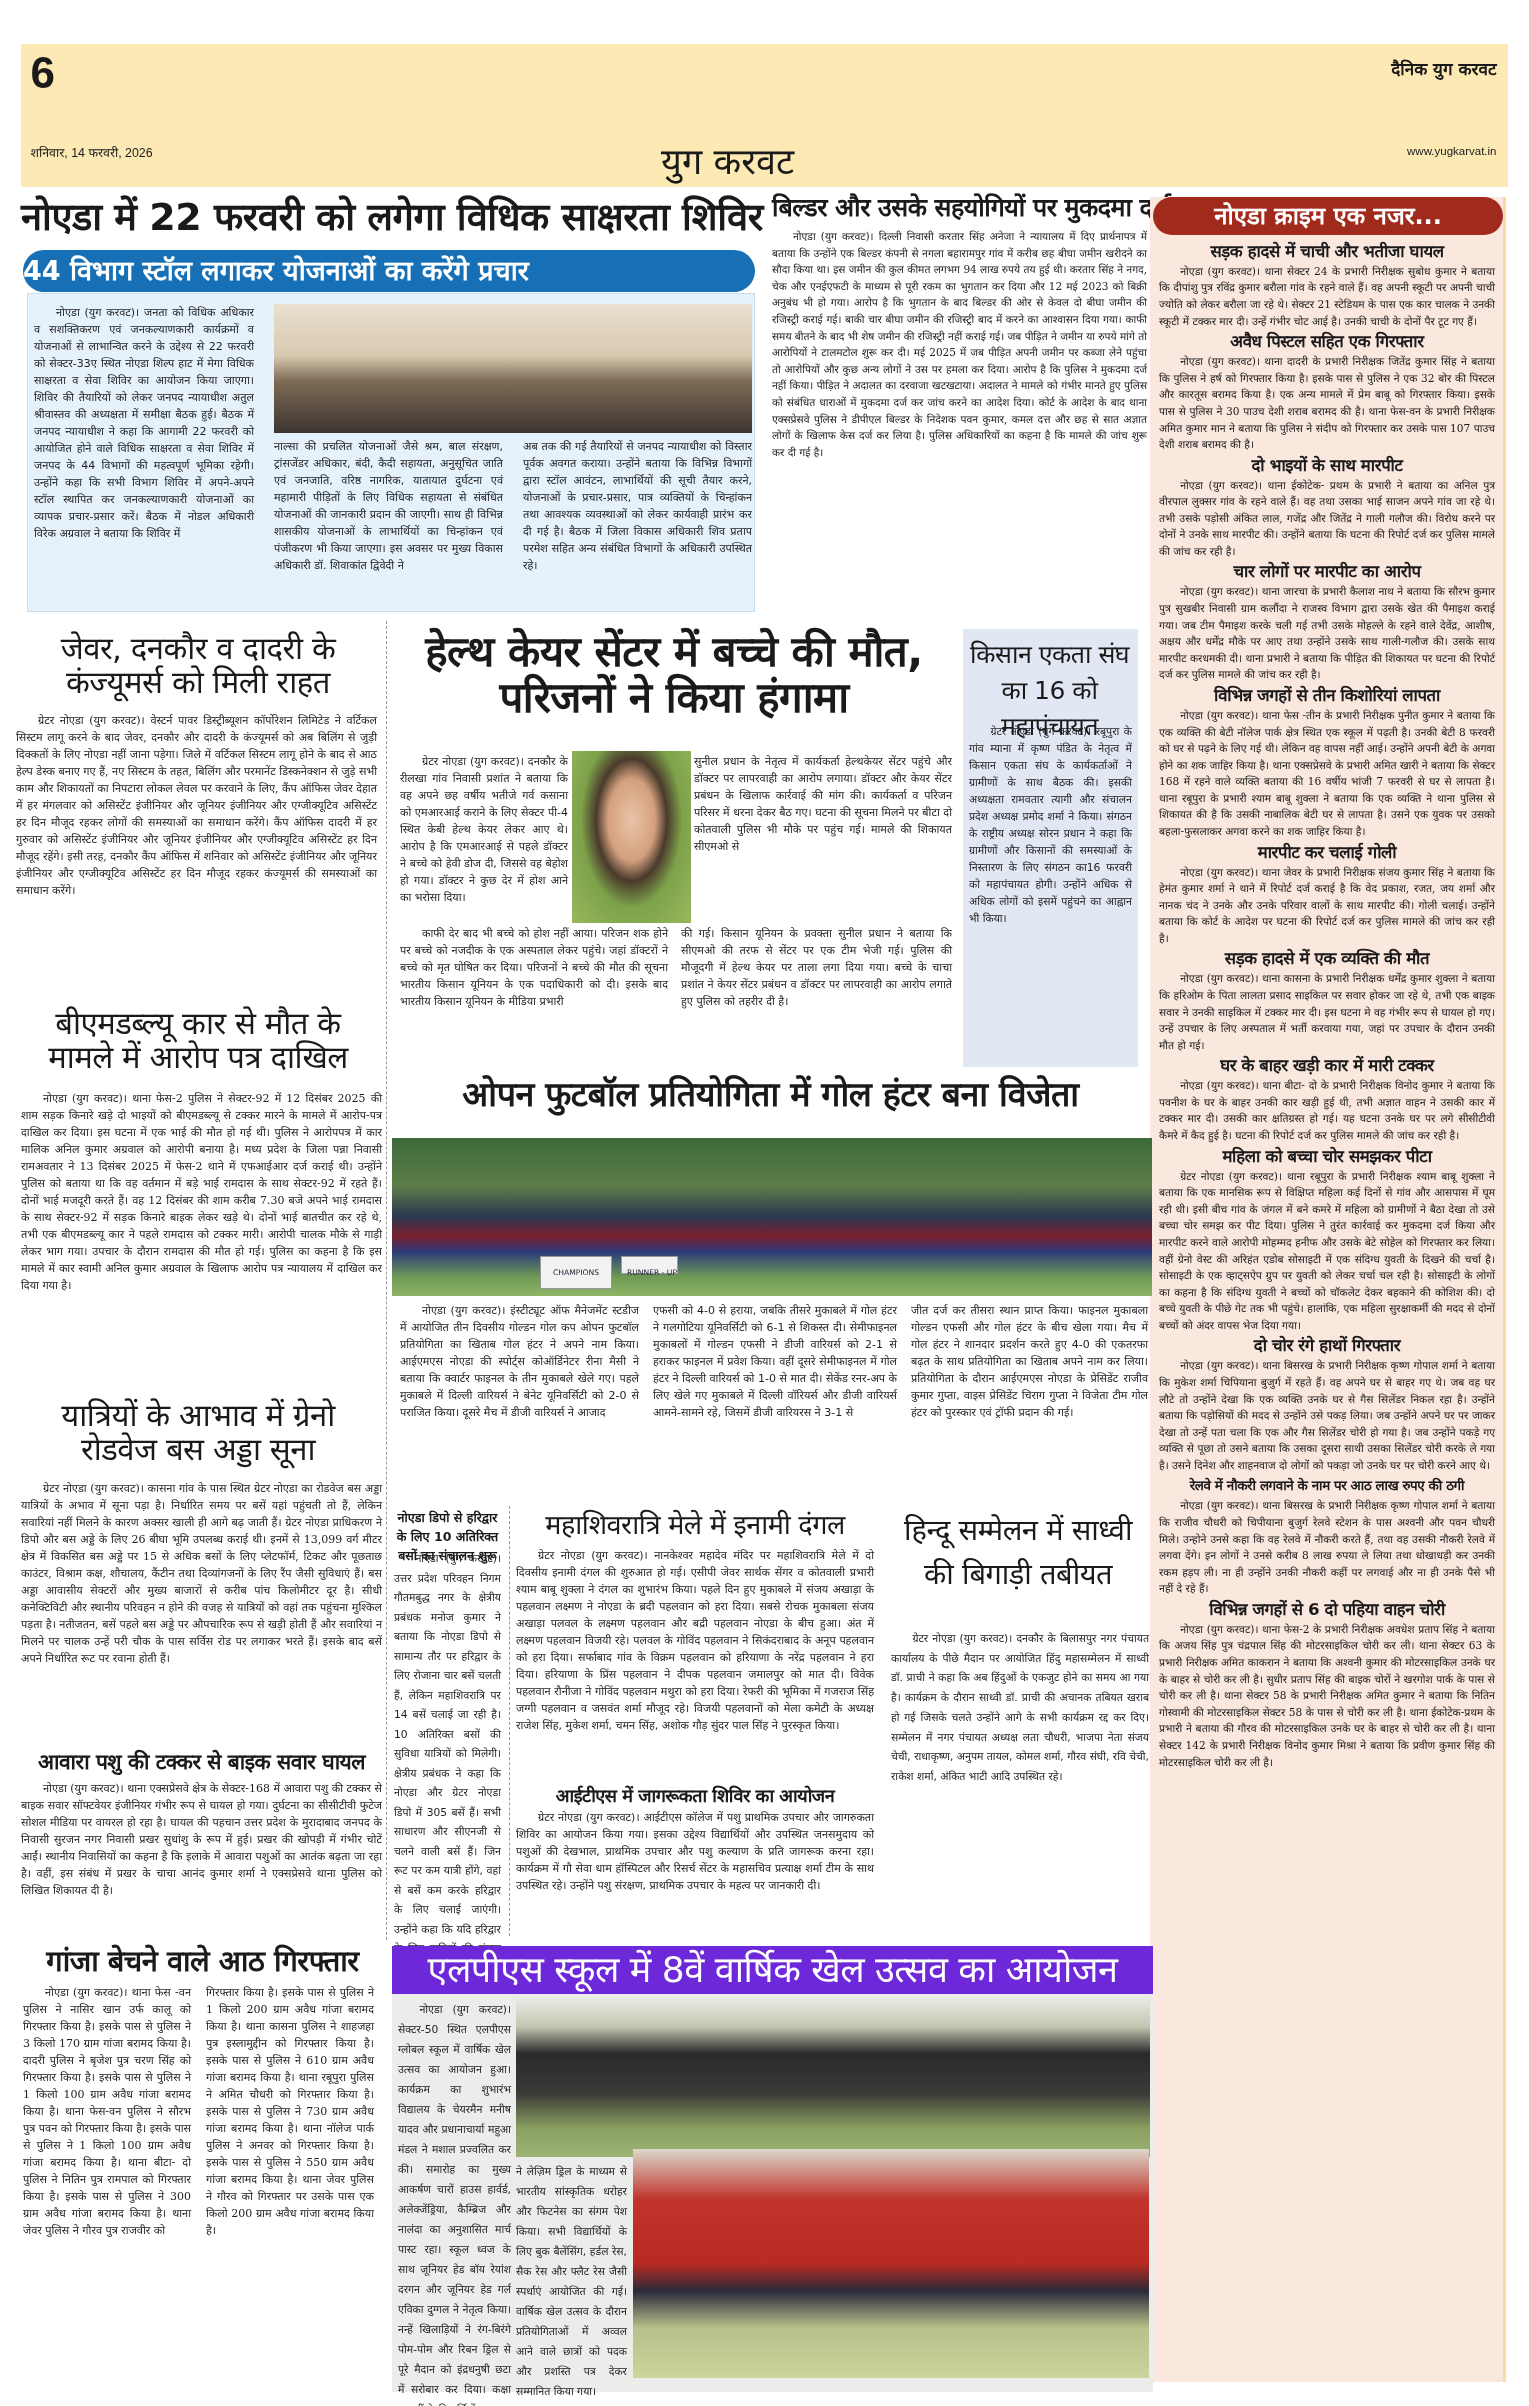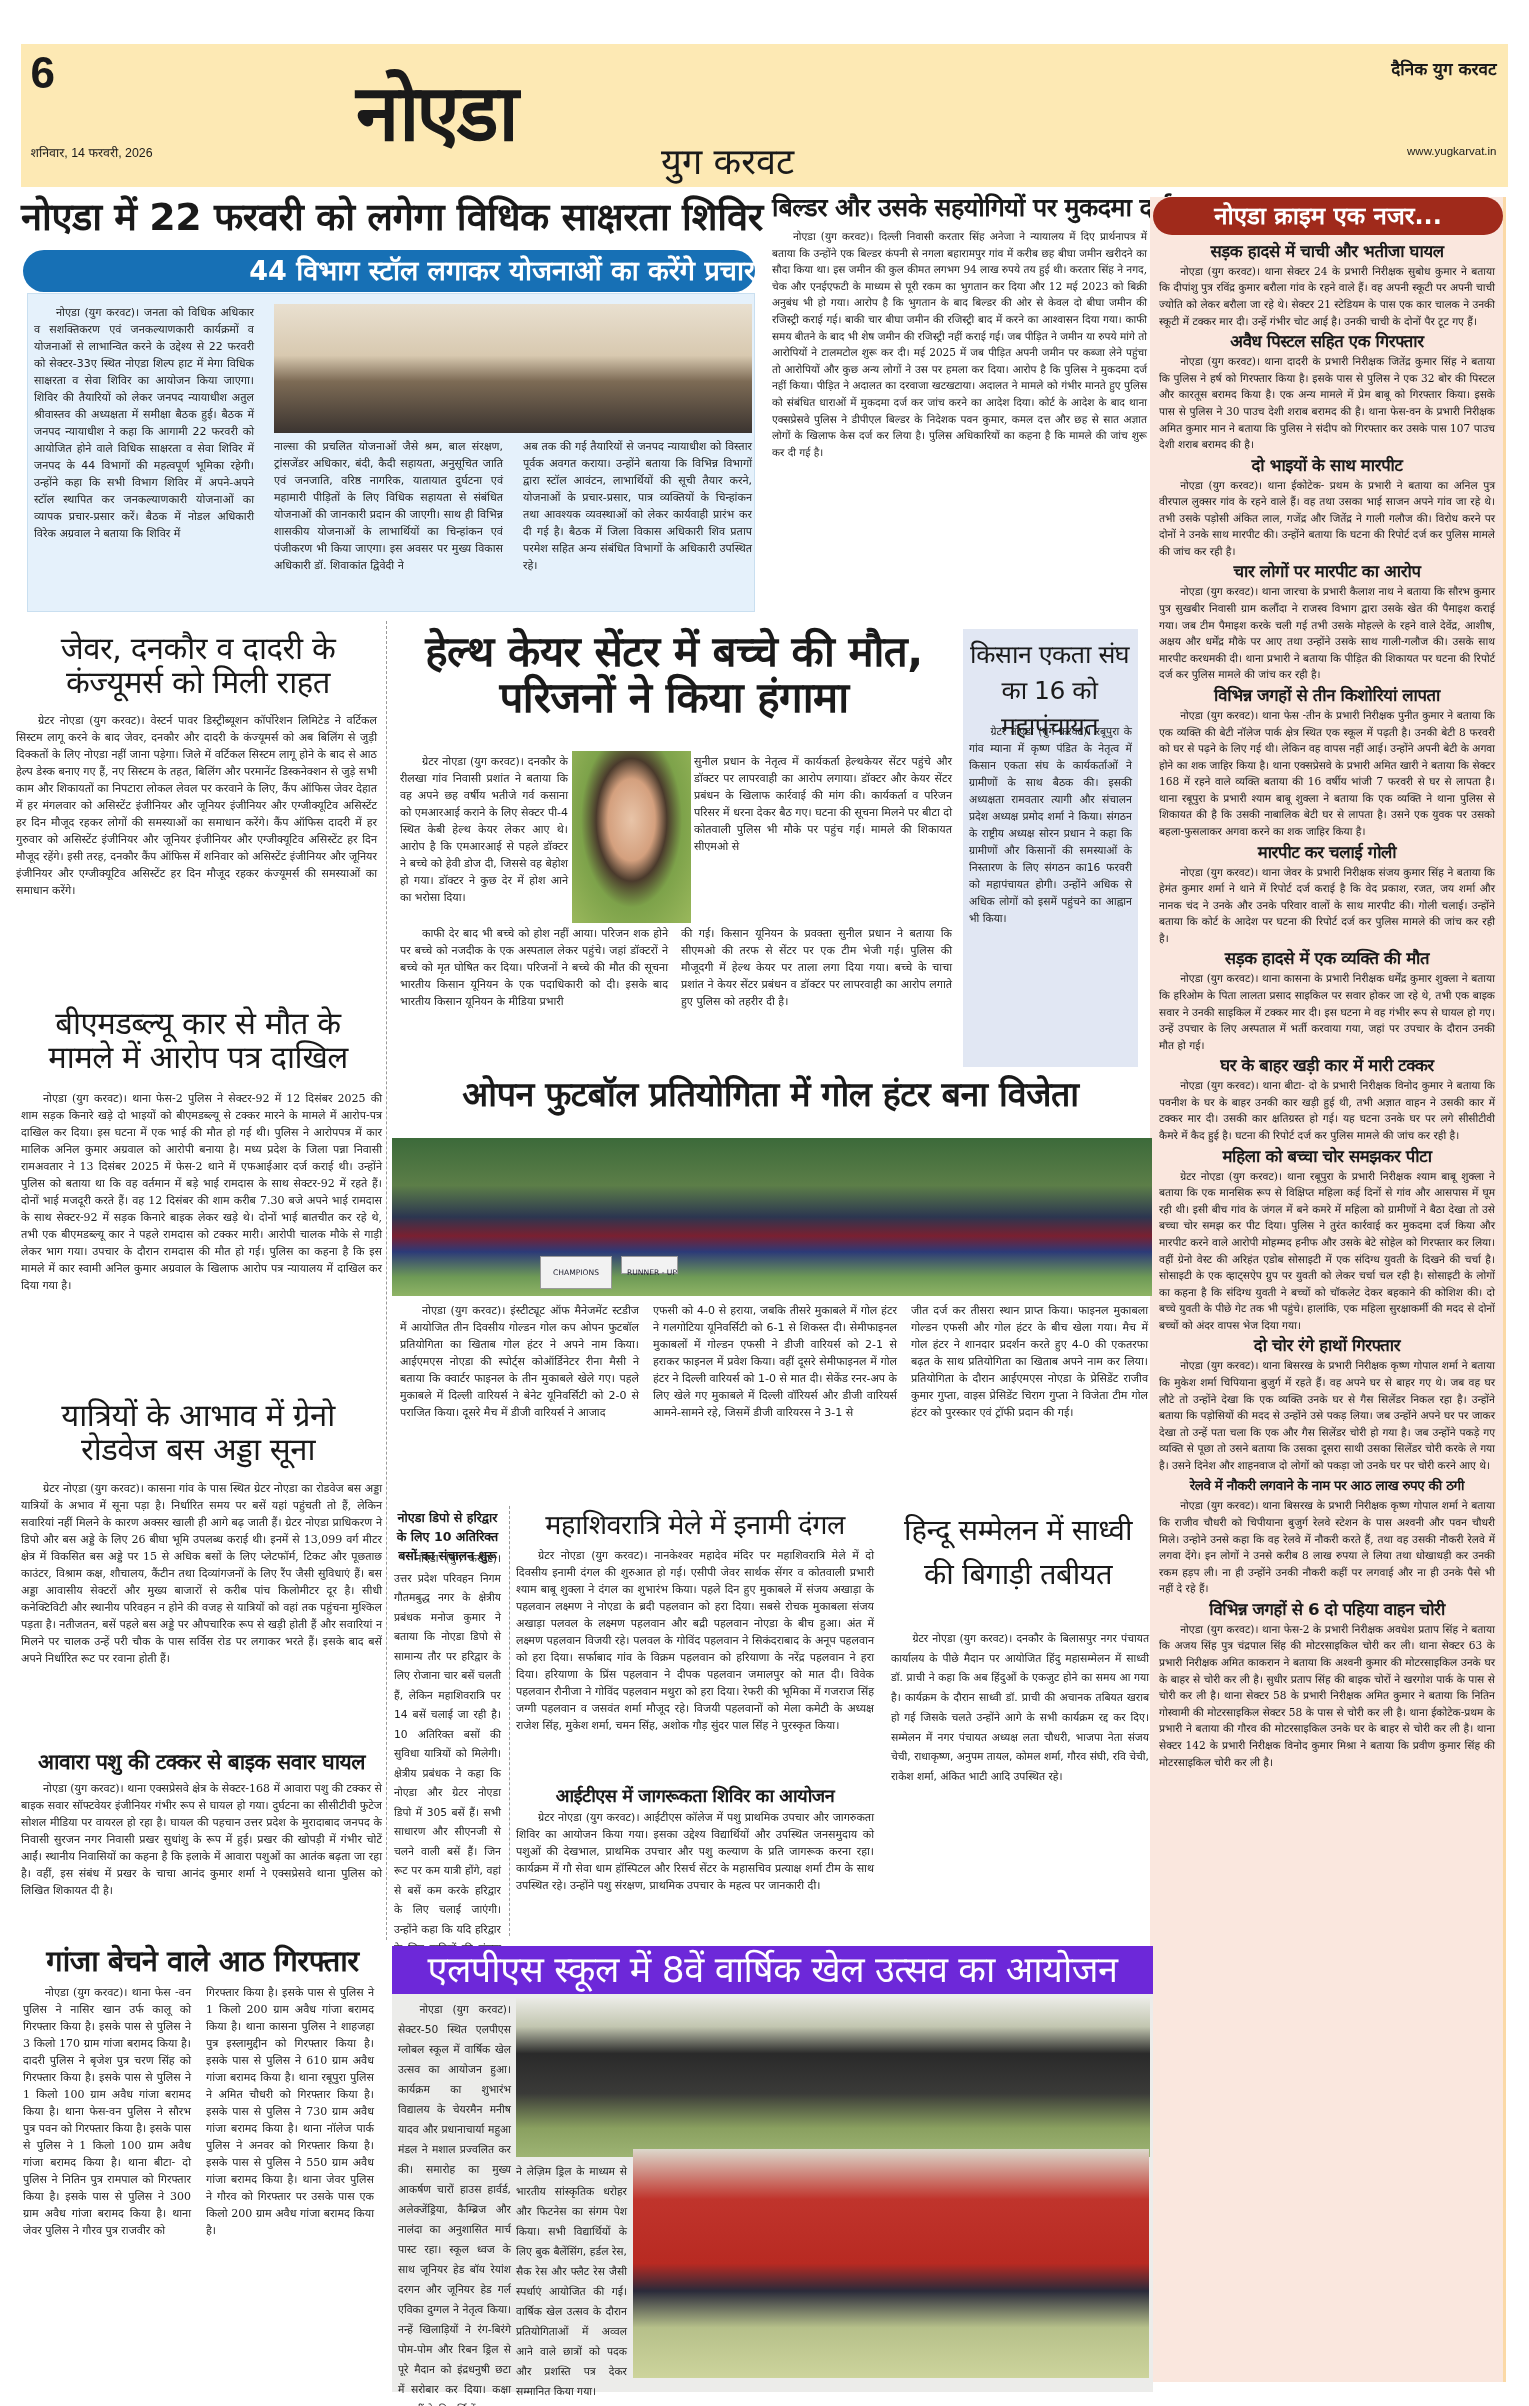--- a/index.html
+++ b/index.html
@@ -12,21 +12,21 @@
 
 #masthead{left:21px;top:44px;width:1487px;height:143px;background:#fde9b4}
 #page-num{left:9.6px;top:3.8px;font-size:44px;font-weight:bold;font-family:"Liberation Sans",sans-serif}
 #section-title{left:335px;top:13.4px;font-size:78px;font-weight:bold;font-family:"DejaVu Sans",sans-serif;letter-spacing:-2.9px}
 #paper-name{left:640px;top:92px;font-size:36px;font-family:"DejaVu Sans",sans-serif}
 #date-line{left:9.6px;top:100px;font-size:12.4px;font-family:"Liberation Sans",sans-serif}
 #brand-top{right:11.5px;top:13.4px;font-size:17px;font-weight:bold}
 #website{right:11.5px;top:101px;font-size:11.5px;font-family:"Liberation Sans",sans-serif}
 
 #a1-title{left:21px;top:197px;width:736px;font-size:38px;white-space:nowrap}
-#a1-sub{left:23px;top:250px;width:732px;height:42px;background:#1770b5;color:#fff;border-radius:21px;font-size:27px;text-align:right;line-height:42px;font-weight:bold}
+#a1-sub{left:23px;top:250px;width:732px;height:42px;background:#1770b5;color:#fff;border-radius:21px;font-size:27px;text-align:left;line-height:42px;font-weight:bold}
 #a1-box{left:27px;top:293px;width:728px;height:319px;background:#e5f1fb;border:1px solid #c9dff0}
 #a1-col1{left:34px;top:304px;width:220px}
 #a1-photo{left:274px;top:304px;width:478px;height:129px;background:linear-gradient(180deg,#e9e0d0 0%,#d8c9b0 40%,#7d6b55 60%,#3b3430 100%)}
 #a1-col2{left:274px;top:438px;width:229px}
 #a1-col3{left:523px;top:438px;width:229px}
 
 #b-title{left:772px;top:194px;width:375px;font-size:25px;white-space:nowrap}
 #b-body{left:772px;top:228px;width:375px;font-size:10.5px;line-height:16.6px}
 
 #crime-box{left:1150px;top:197px;width:356px;height:2185px;background:#fae7de;border-right:3.8px solid #fbd9a6}
@@ -81,21 +81,20 @@
 #lps-photo1{left:516px;top:1998px;width:634px;height:159px;background:linear-gradient(180deg,#ebebe6 0%,#c2c6b0 18%,#2a2a2a 35%,#3a3a38 60%,#8aa060 82%,#9eb474 100%)}
 #lps-c2{left:516px;top:2162px;width:111px;font-size:10.7px;line-height:20px}
 #lps-photo2{left:633px;top:2149px;width:516px;height:229px;background:linear-gradient(180deg,#dcd8cc 0%,#c0342c 22%,#b82a22 50%,#2a2a3a 62%,#b6c08a 78%,#cdd49c 100%)}
 .vrule{border-left:1px dashed #999}
 </style>
 </head>
 <body>
 
 <div id="masthead" class="abs">
   <div id="page-num" class="abs">6</div>
-  <div id="section-title" class="abs">नोएडा</div>
   <div id="paper-name" class="abs">युग करवट</div>
   <div id="date-line" class="abs">शनिवार, 14 फरवरी, 2026</div>
   <div id="brand-top" class="abs">दैनिक युग करवट</div>
   <div id="website" class="abs">www.yugkarvat.in</div>
 </div>
 
 <div id="a1-box" class="abs"></div>
 <div id="a1-title" class="abs hd">नोएडा में 22 फरवरी को लगेगा विधिक साक्षरता शिविर</div>
 <div id="a1-sub" class="abs">44 विभाग स्टॉल लगाकर योजनाओं का करेंगे प्रचार</div>
 <div id="a1-col1" class="abs body-text cond">

